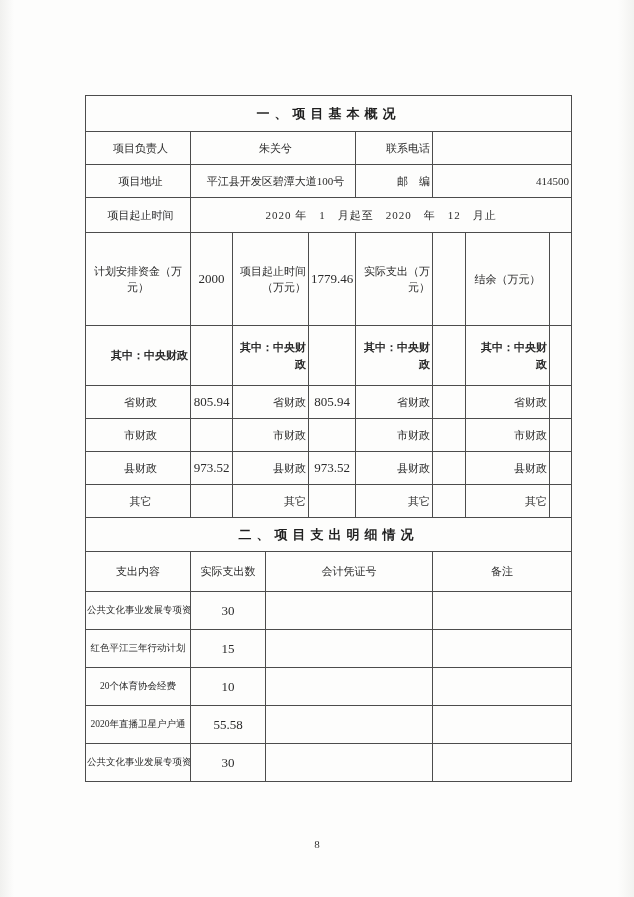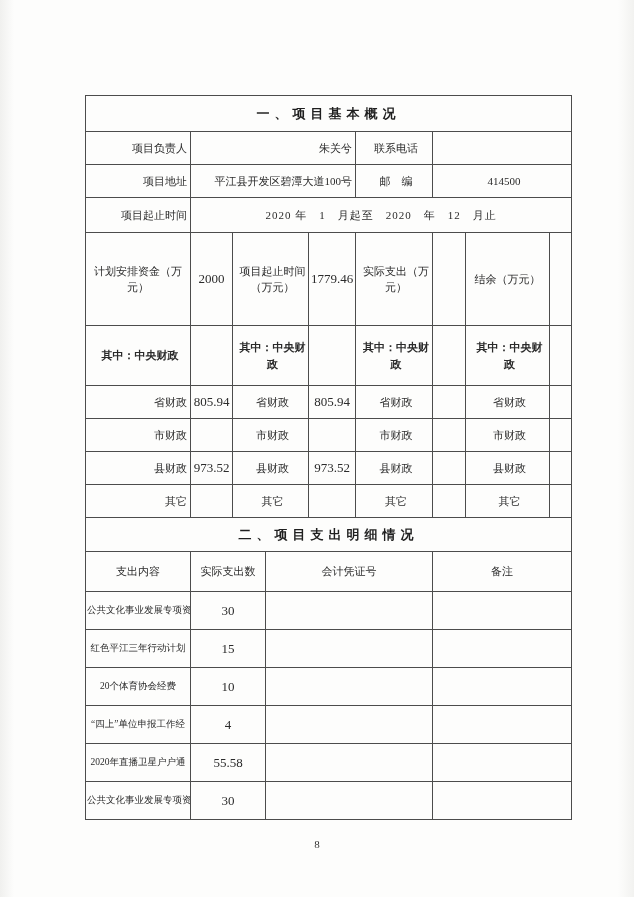--- a/index.html
+++ b/index.html
@@ -28,22 +28,22 @@
   table.doc-table + table.doc-table { margin-top: -1px; }
   td {
     border: 1px solid #4c4c4c;
     font-size: 11px;
     line-height: 1.5;
     vertical-align: middle;
     text-align: center;
     color: #2b2b2b;
     overflow: hidden;
   }
-  td.al { text-align: right; padding-left: 8px; padding-right: 3px; }
-  td.al6 { text-align: center; padding-left: 6px; padding-right: 2px; }
+  td.al { text-align: center; padding-left: 8px; padding-right: 3px; }
+  td.al6 { text-align: right; padding-left: 6px; padding-right: 2px; }
   td.title-cell {
     font-weight: bold;
     font-size: 13px;
     letter-spacing: 5px;
     text-align: center;
     color: #1f1f1f;
   }
   td.period { letter-spacing: 1px; }
   td.content-cell { font-size: 9.5px; white-space: nowrap; text-align: center; padding: 0 1px; }
   td.num { font-size: 13px; }
@@ -193,26 +193,20 @@
         <td></td>
         <td></td>
       </tr>
       <tr class="h38">
         <td class="content-cell">20个体育协会经费</td>
         <td class="num">10</td>
         <td></td>
         <td></td>
       </tr>
       <tr class="h38">
-        <td class="content-cell">“四上”单位申报工作经</td>
-        <td class="num">4</td>
-        <td></td>
-        <td></td>
-      </tr>
-      <tr class="h38">
         <td class="content-cell">2020年直播卫星户户通</td>
         <td class="num">55.58</td>
         <td></td>
         <td></td>
       </tr>
       <tr class="h38">
         <td class="content-cell">公共文化事业发展专项资</td>
         <td class="num">30</td>
         <td></td>
         <td></td>

